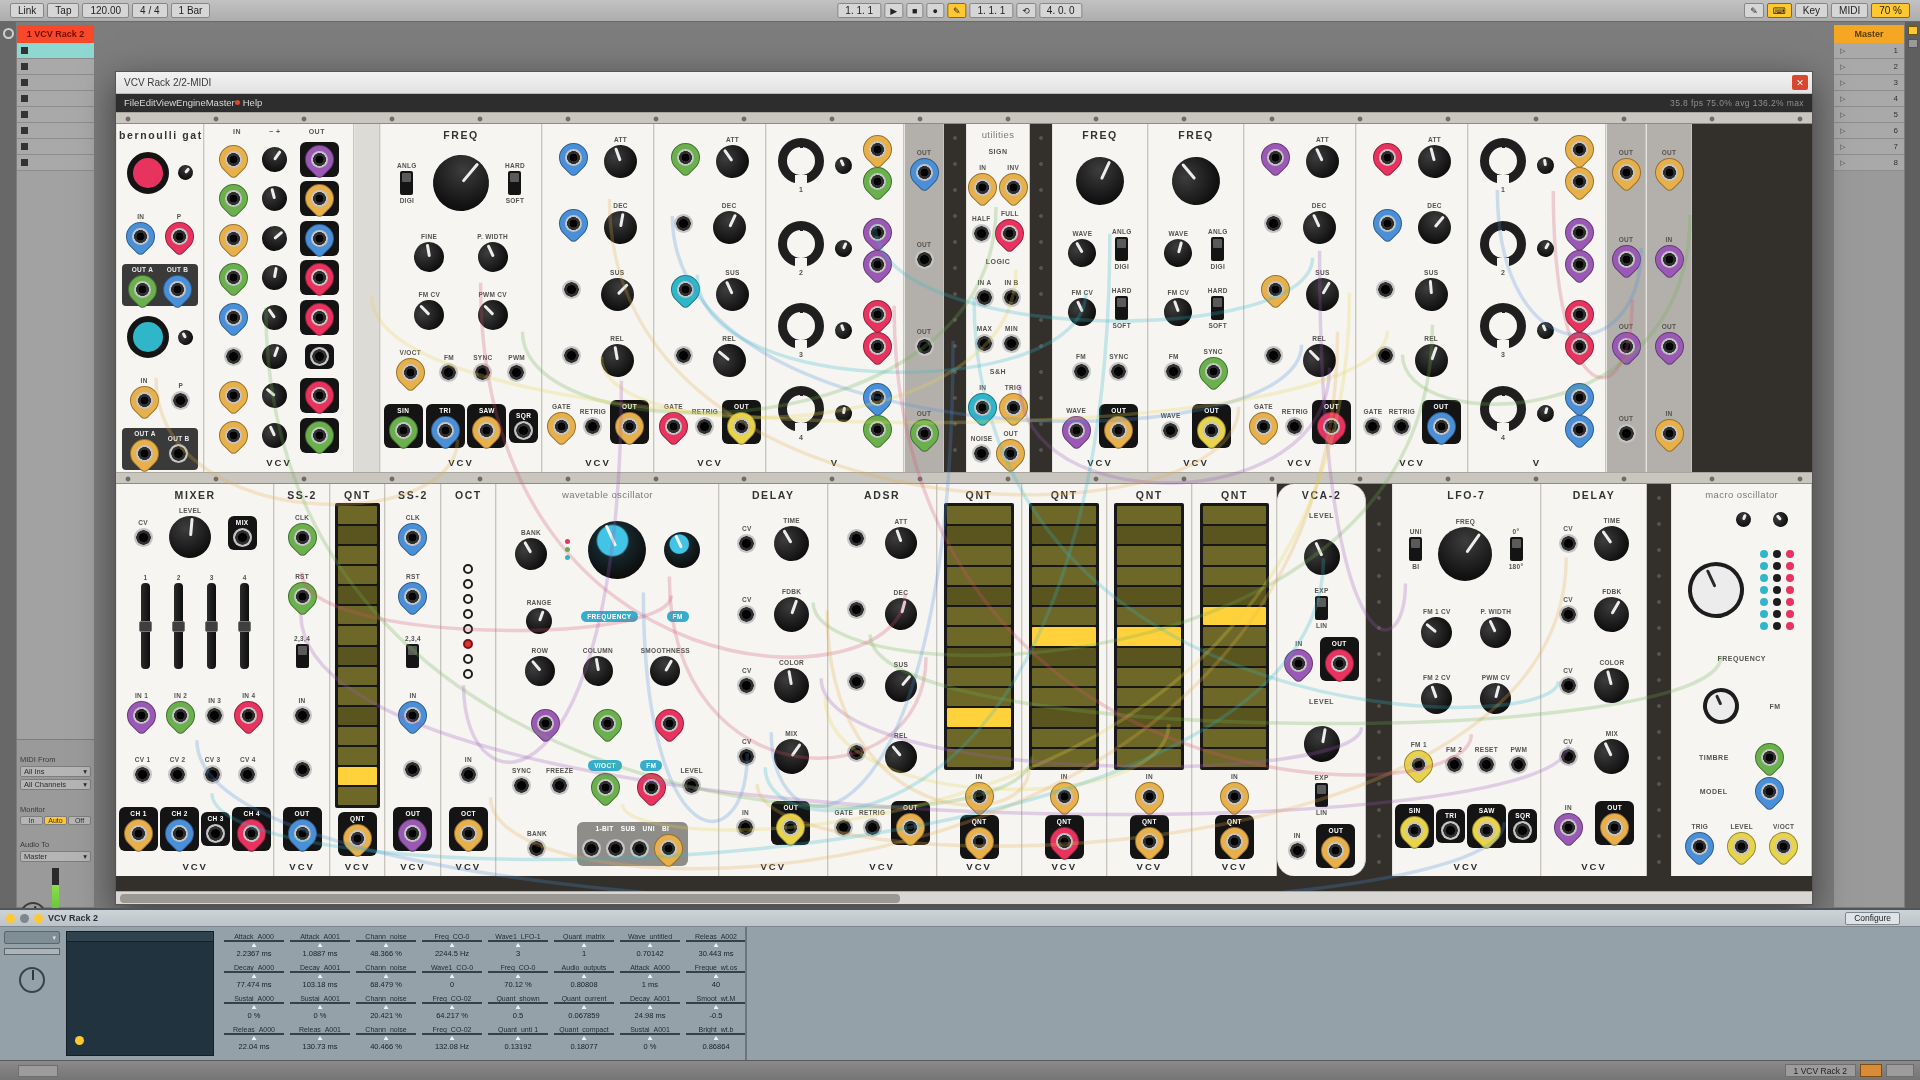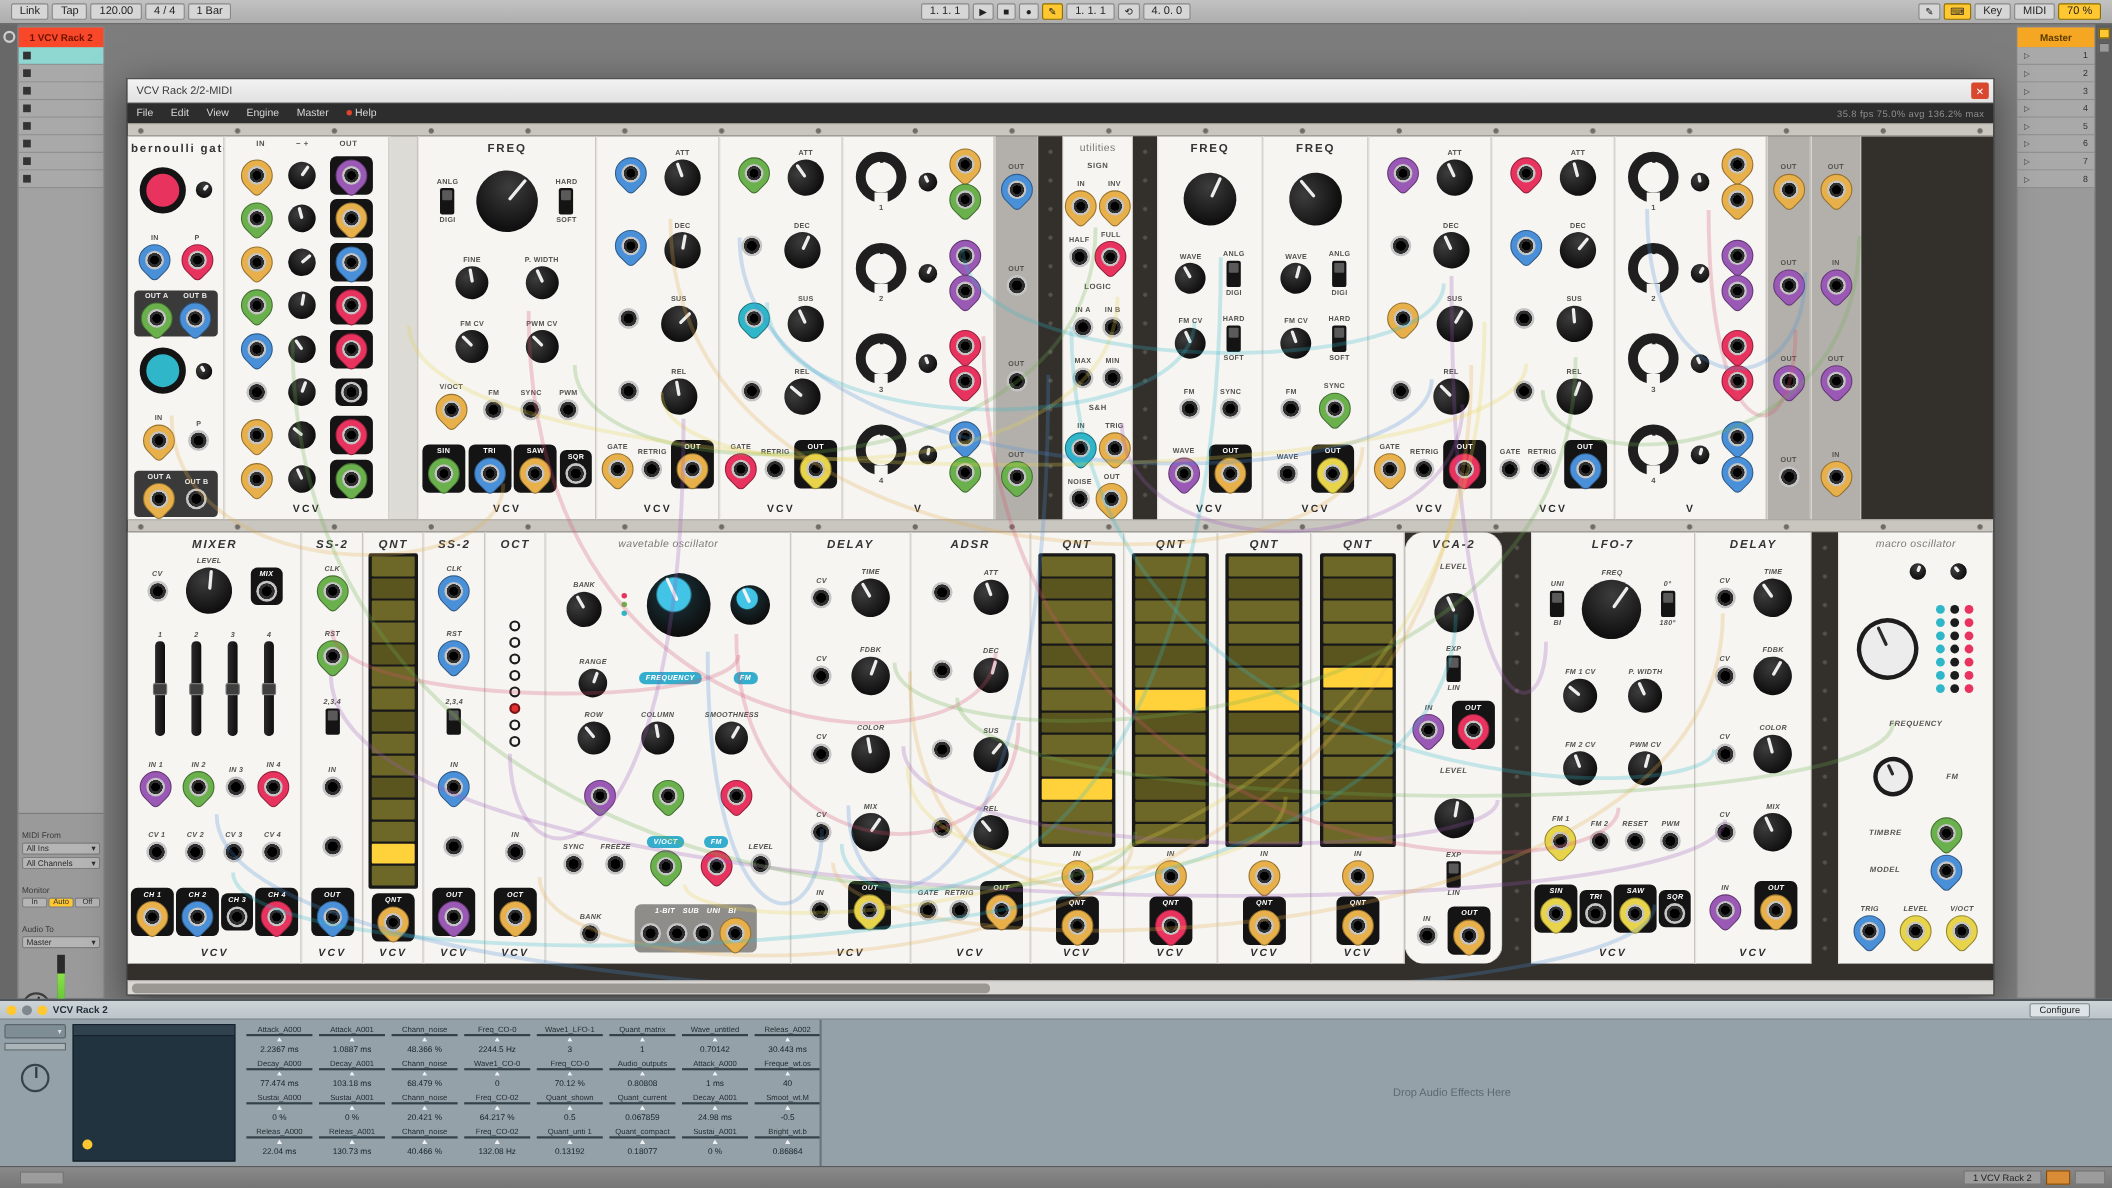--- a/index.html
+++ b/index.html
@@ -44,29 +44,29 @@
   .scene .tri{font-size:7px;color:#444;}
   .rightedge{position:absolute;left:1905px;top:22px;width:15px;bottom:0;background:#5f5f5f;}
   .reicon{width:10px;height:9px;margin:4px auto;background:#ffc830;border:1px solid #6d5600;}
   .reicon.g{background:#9a9a9a;border-color:#555;}
 
   
   .vcvwin{position:absolute;left:115px;top:71px;width:1698px;height:834px;background:#2e2b28;box-shadow:0 10px 34px rgba(0,0,0,.5);border:1px solid #555;}
   .titlebar{height:22px;background:linear-gradient(#f2f2f2,#e2e2e2);display:flex;align-items:center;justify-content:space-between;padding:0 4px 0 8px;border-bottom:1px solid #bbb;}
   .titlebar .wt{font-size:10px;color:#3a3a3a;}
   .closebtn{width:16px;height:15px;background:#d9472e;color:#fff;font-size:9px;display:flex;align-items:center;justify-content:center;border-radius:2px;}
-  .menubar{height:17px;background:#2d2d2d;display:flex;align-items:center;padding:0 8px;gap:16px;}
+  .menubar{height:17px;background:#2d2d2d;display:flex;align-items:center;padding:0 8px;}
   .menuitem{font-size:9.5px;color:#d8d8d8;display:flex;align-items:center;gap:3px;}
   .menudot{width:5px;height:5px;border-radius:50%;background:#e0442c;display:inline-block;}
   .menustats{margin-left:auto;font-size:8.5px;color:#8f8f8f;letter-spacing:.4px;}
   .rack{position:absolute;top:40px;left:0;right:0;bottom:13px;background:#33302c;overflow:hidden;}
   .rail{height:12px;background:#c9c6c0;border-top:1px solid #a9a69f;border-bottom:1px solid #8f8c85;background-image:radial-gradient(circle at 12px 6px,#6f6c66 2px,transparent 2.8px);background-size:88px 12px;}
   .rackrow{display:flex;align-items:stretch;}
   .row1{height:348px;}
-  .row2{height:392px;font-style:italic;}
+  .row2{height:392px;}
   .hscroll{position:absolute;left:0;right:0;bottom:0;height:13px;background:#d9d7d3;border-top:1px solid #aaa;}
   .hscroll .handle{position:absolute;left:4px;top:2px;width:46%;height:9px;background:#9b9893;border-radius:4px;}
 
   
   .module{background:#f6f5f2;border-left:1px solid #e6e4df;border-right:1px solid #c8c5bf;display:flex;flex-direction:column;overflow:hidden;flex-shrink:1;}
   .graymod{background:#b3b0ab;}
   .blankmod{background:#dddbd6;}
   .mgap{background:#33302c;flex-shrink:0;background-image:radial-gradient(circle at 50% 14px,#55524c 1.6px,transparent 2.2px);background-size:100% 26px;}
   .mtitle{font-size:10.5px;font-weight:bold;letter-spacing:1.6px;color:#333;text-align:center;padding:5px 2px 2px;white-space:nowrap;}
   .mtitle.lower{font-weight:normal;letter-spacing:.4px;color:#7c7a76;font-size:9.5px;}
@@ -2750,21 +2750,20 @@
             <div class="pmark"></div>
             <div class="pval">0 %</div>
           </div>
           <div class="pcell">
             <div class="plab">Bright_wt.b</div>
             <div class="pmark"></div>
             <div class="pval">0.86864</div>
           </div>
         </div>
       <div class="devsep"></div>
-      <div class="drophint">Drop Audio Effects Here</div>
     </div>
   </div>
 
   <div class="statusbar">
     <div class="sb-left"></div>
     <div class="sb-right">
       <span class="sb-label">1 VCV Rack 2</span>
       <span class="sb-orange"></span>
       <span class="sb-gray"></span>
     </div>

